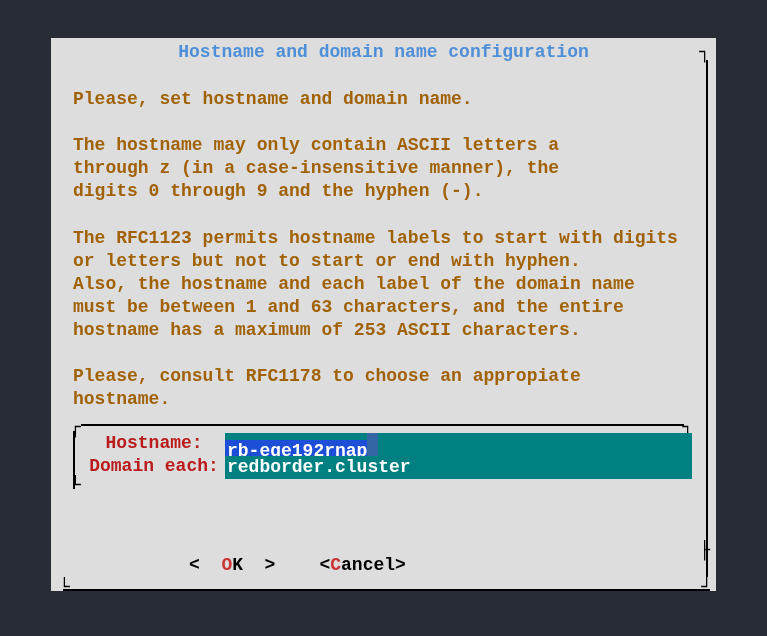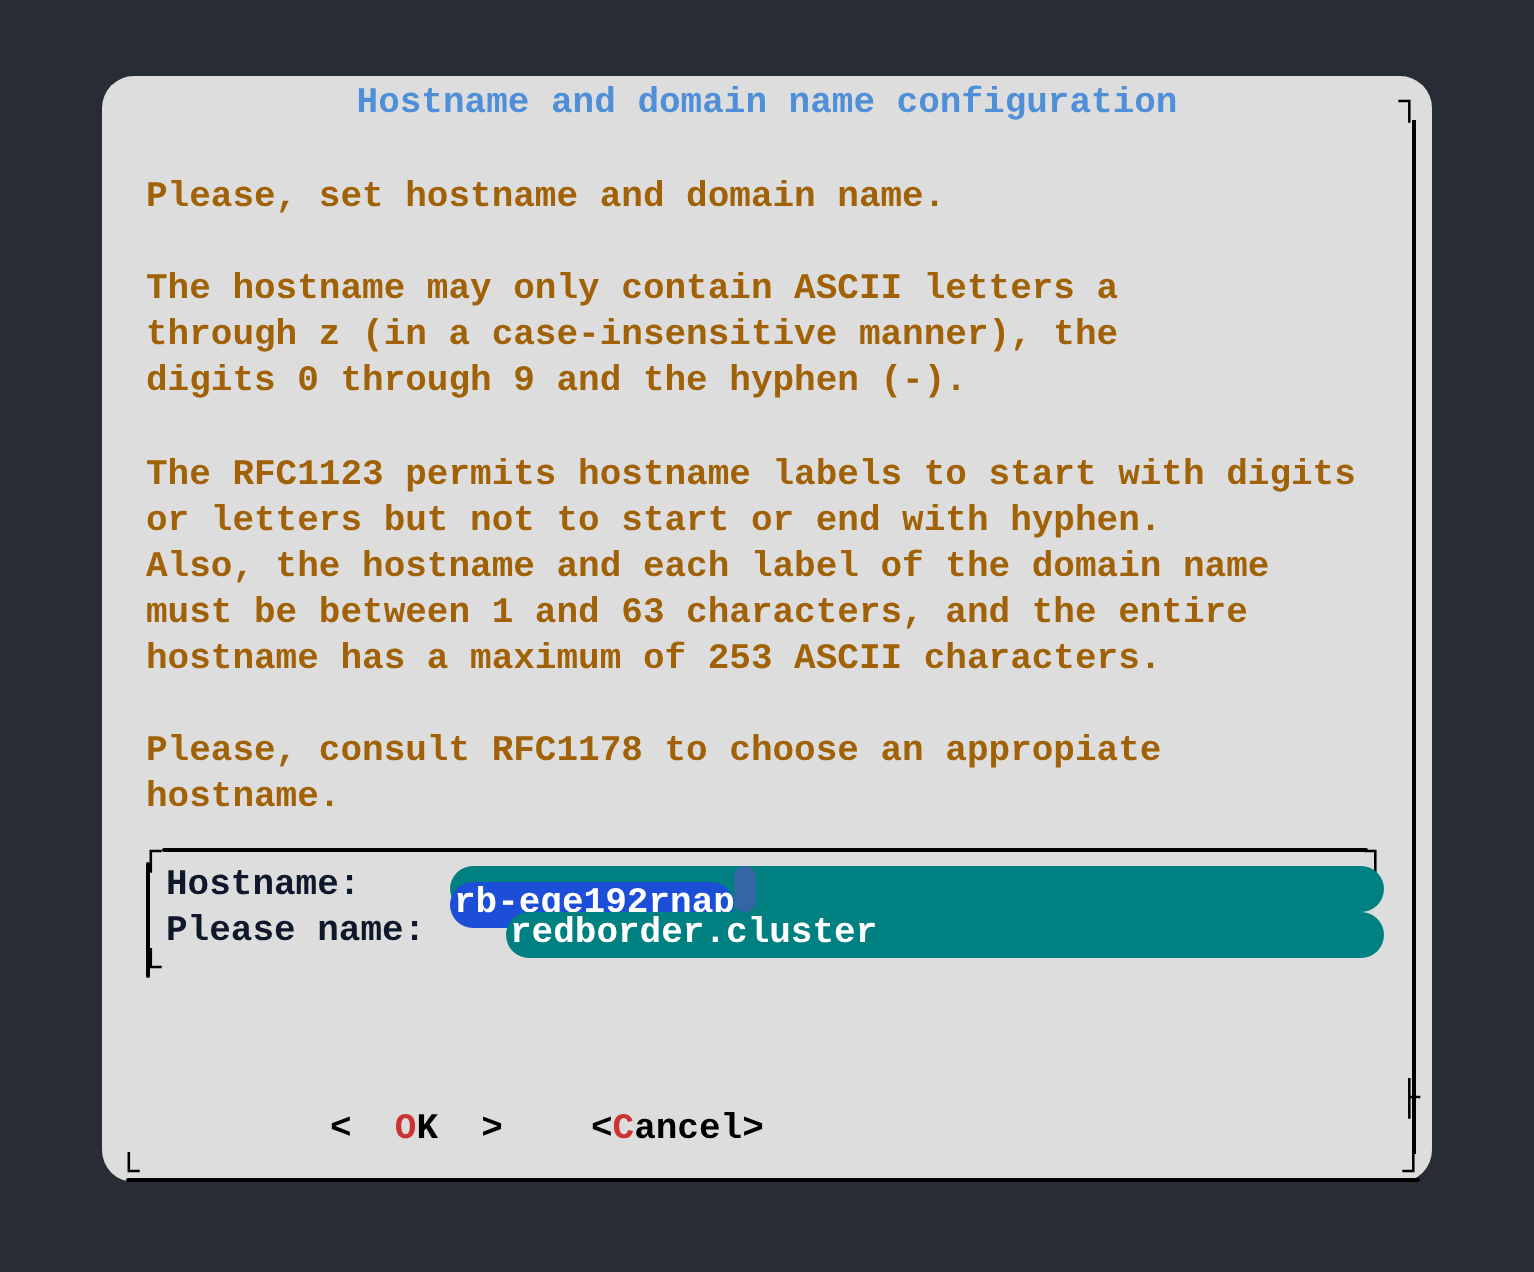--- a/index.html
+++ b/index.html
@@ -1,15 +1,15 @@
 <!DOCTYPE html>
 <html><head>
   <meta charset="utf-8">
   <style>
-    * { margin: 0; padding: 0; box-sizing: border-box; border-radius: 16px; }
+    * { margin: 0; padding: 0; box-sizing: border-box; }
     body {
       background: #282c34;
       width: 767px;
       height: 636px;
       font-family: 'Courier New', 'DejaVu Sans Mono', monospace;
       font-size: 18px;
       font-weight: bold;
       overflow: hidden;
       position: relative;
     }
@@ -133,22 +133,23 @@
       position: absolute;
       left: 10px;
       right: 0px;
       height: 23px;
       display: flex;
     }
     .form-row.row1 { top: 8px; }
     .form-row.row2 { top: 31px; }
     .form-label {
       width: 142px;
-      color: #0f172a;
-      font-weight: bold;
+      color: #b91c1c;
+      font-weight: bold;
+      text-align: center;
     }
     .form-input-wrap {
       flex: 1;
       height: 23px;
       position: relative;
       line-height: 23px;
       font-weight: bold;
     }
     .input-hostname {
       background: #008080;
@@ -168,37 +169,36 @@
       display: inline-block;
       width: 11px;
       height: 100%;
     }
     .input-domain {
       background: #008080;
       color: #fff;
       width: 100%;
       height: 100%;
       padding-left: 2px;
-      margin-left: 28px;
     }
     .buttons {
       position: absolute;
       bottom: 14px;
       left: 22px;
       right: 24px;
       display: flex;
       color: #000;
       font-weight: bold;
       line-height: 23px;
     }
     .btn {
       white-space: pre;
     }
     .btn-ok {
-      margin-left: 92px;
+      margin-left: 116px;
     }
     .btn-cancel {
       margin-left: 44px;
     }
     .hotkey {
       color: #cc3333;
     }
     .border-notch {
       position: absolute;
       right: 6px;
@@ -242,21 +242,21 @@
       <div class="form-box-border-bl">└</div>
 
       <div class="form-row row1">
         <div class="form-label">Hostname:</div>
         <div class="form-input-wrap input-hostname">
           <span class="value-focused">rb-eqe192rnap</span><span class="cursor-block"></span>
         </div>
       </div>
 
       <div class="form-row row2">
-        <div class="form-label">Please name:</div>
+        <div class="form-label">Domain each:</div>
         <div class="form-input-wrap input-domain">
           <span>redborder.cluster</span>
         </div>
       </div>
     </div>
 
     <div class="buttons">
       <span class="btn btn-ok"><span>&lt;  </span><span class="hotkey">O</span><span>K  &gt;</span></span>
       <span class="btn btn-cancel"><span>&lt;</span><span class="hotkey">C</span><span>ancel&gt;</span></span>
     </div>

